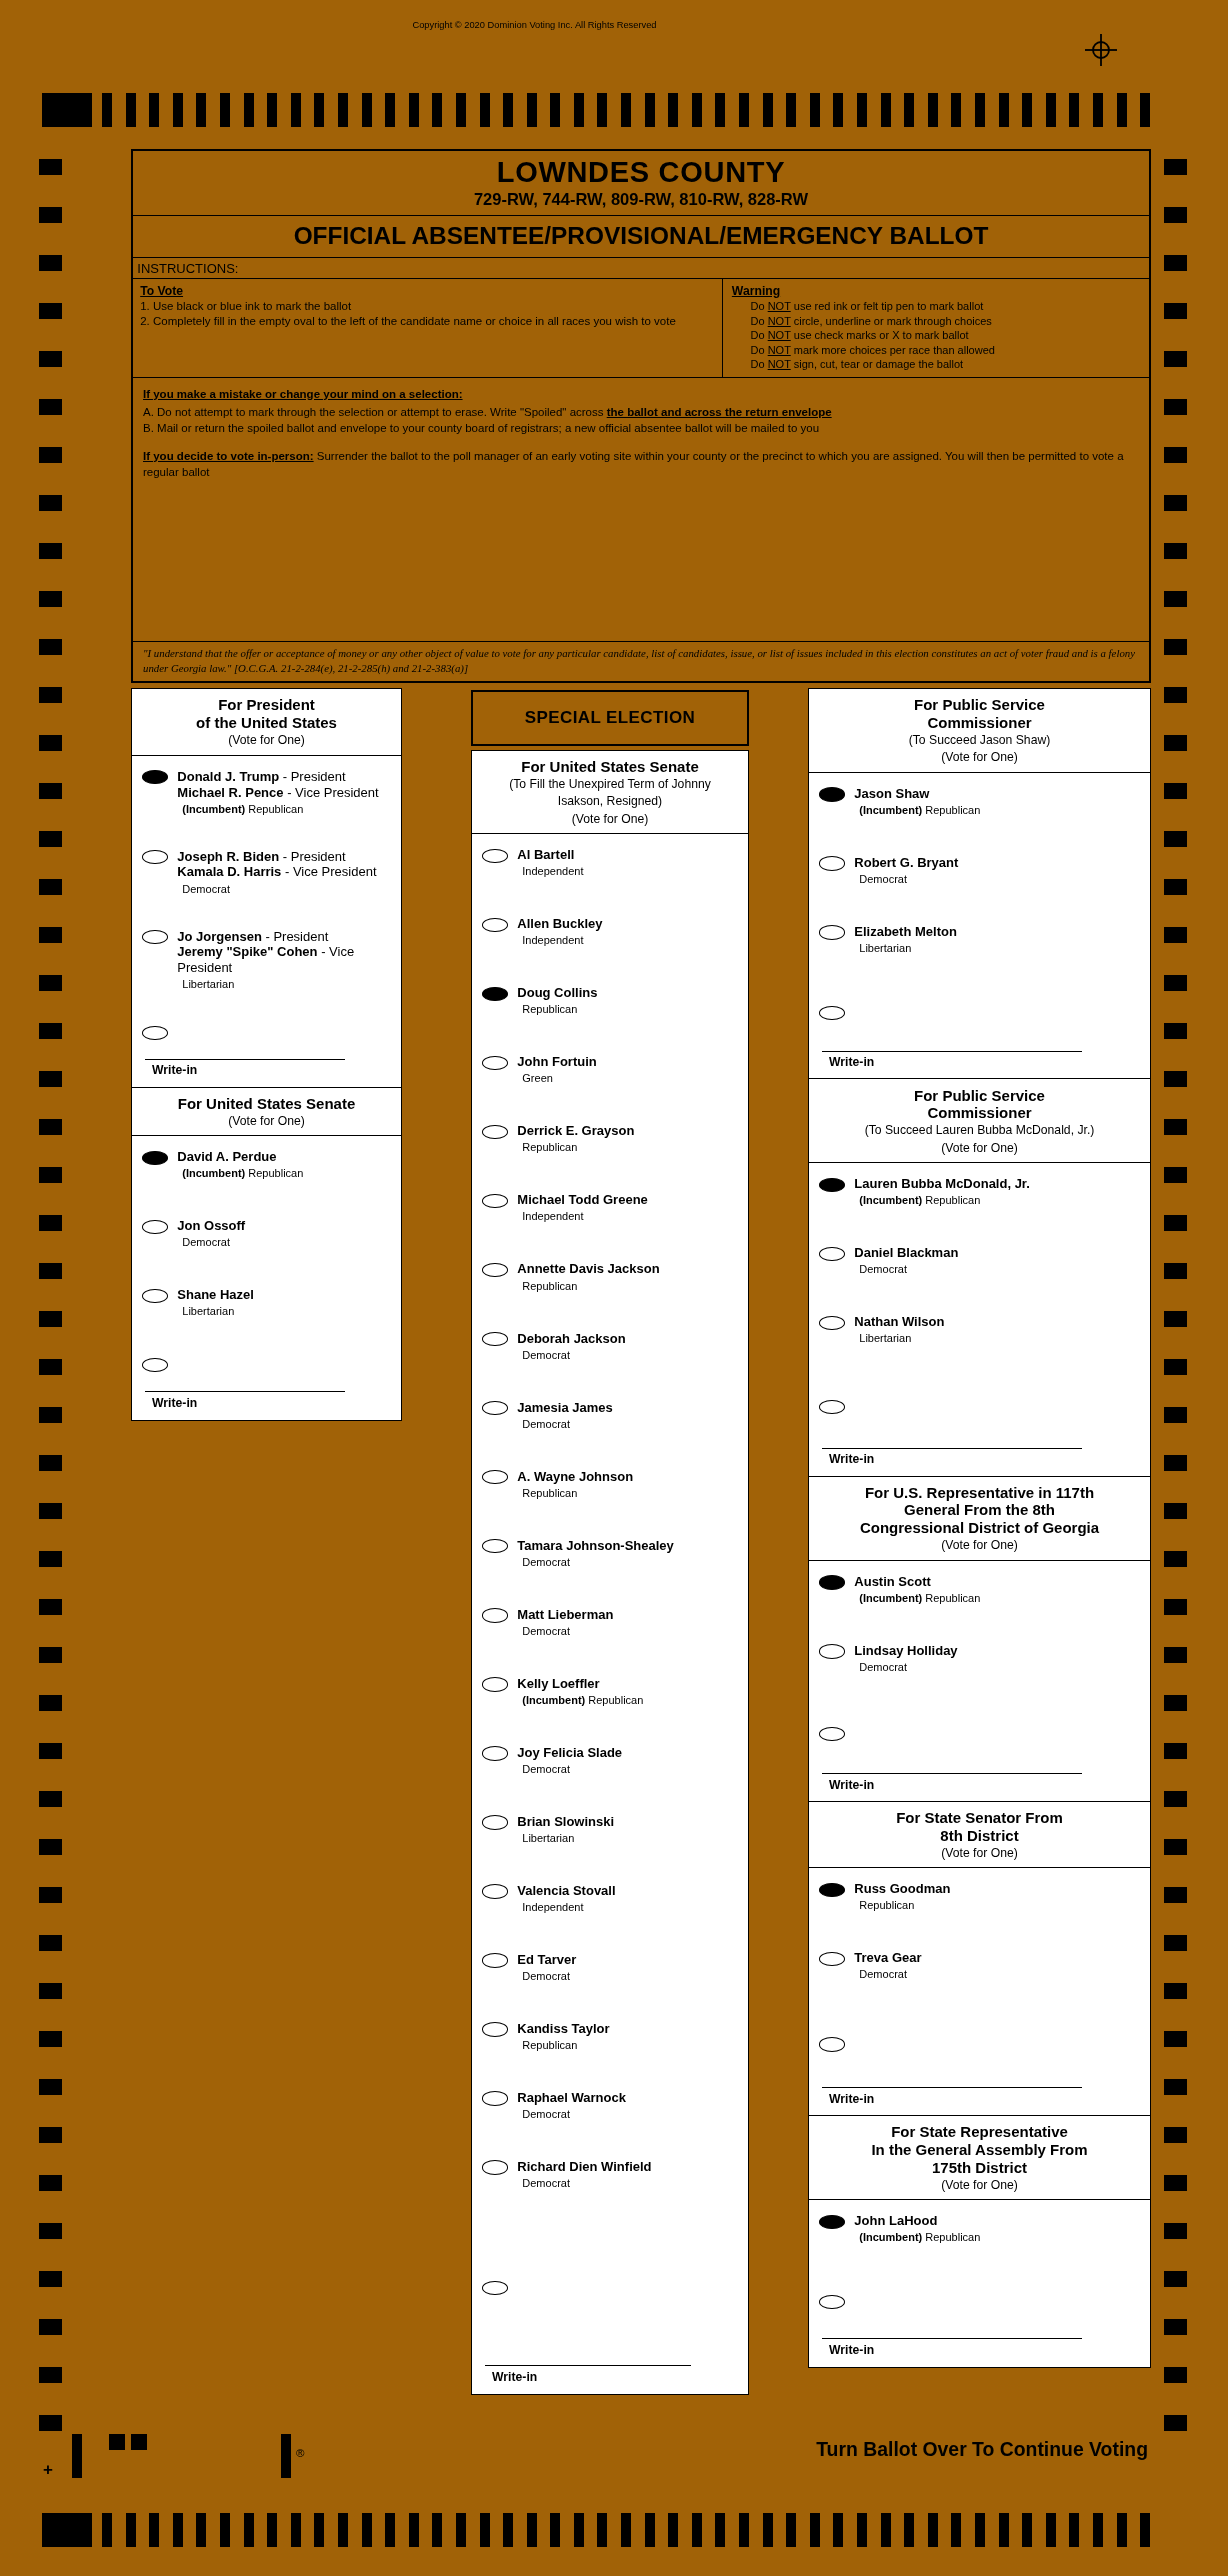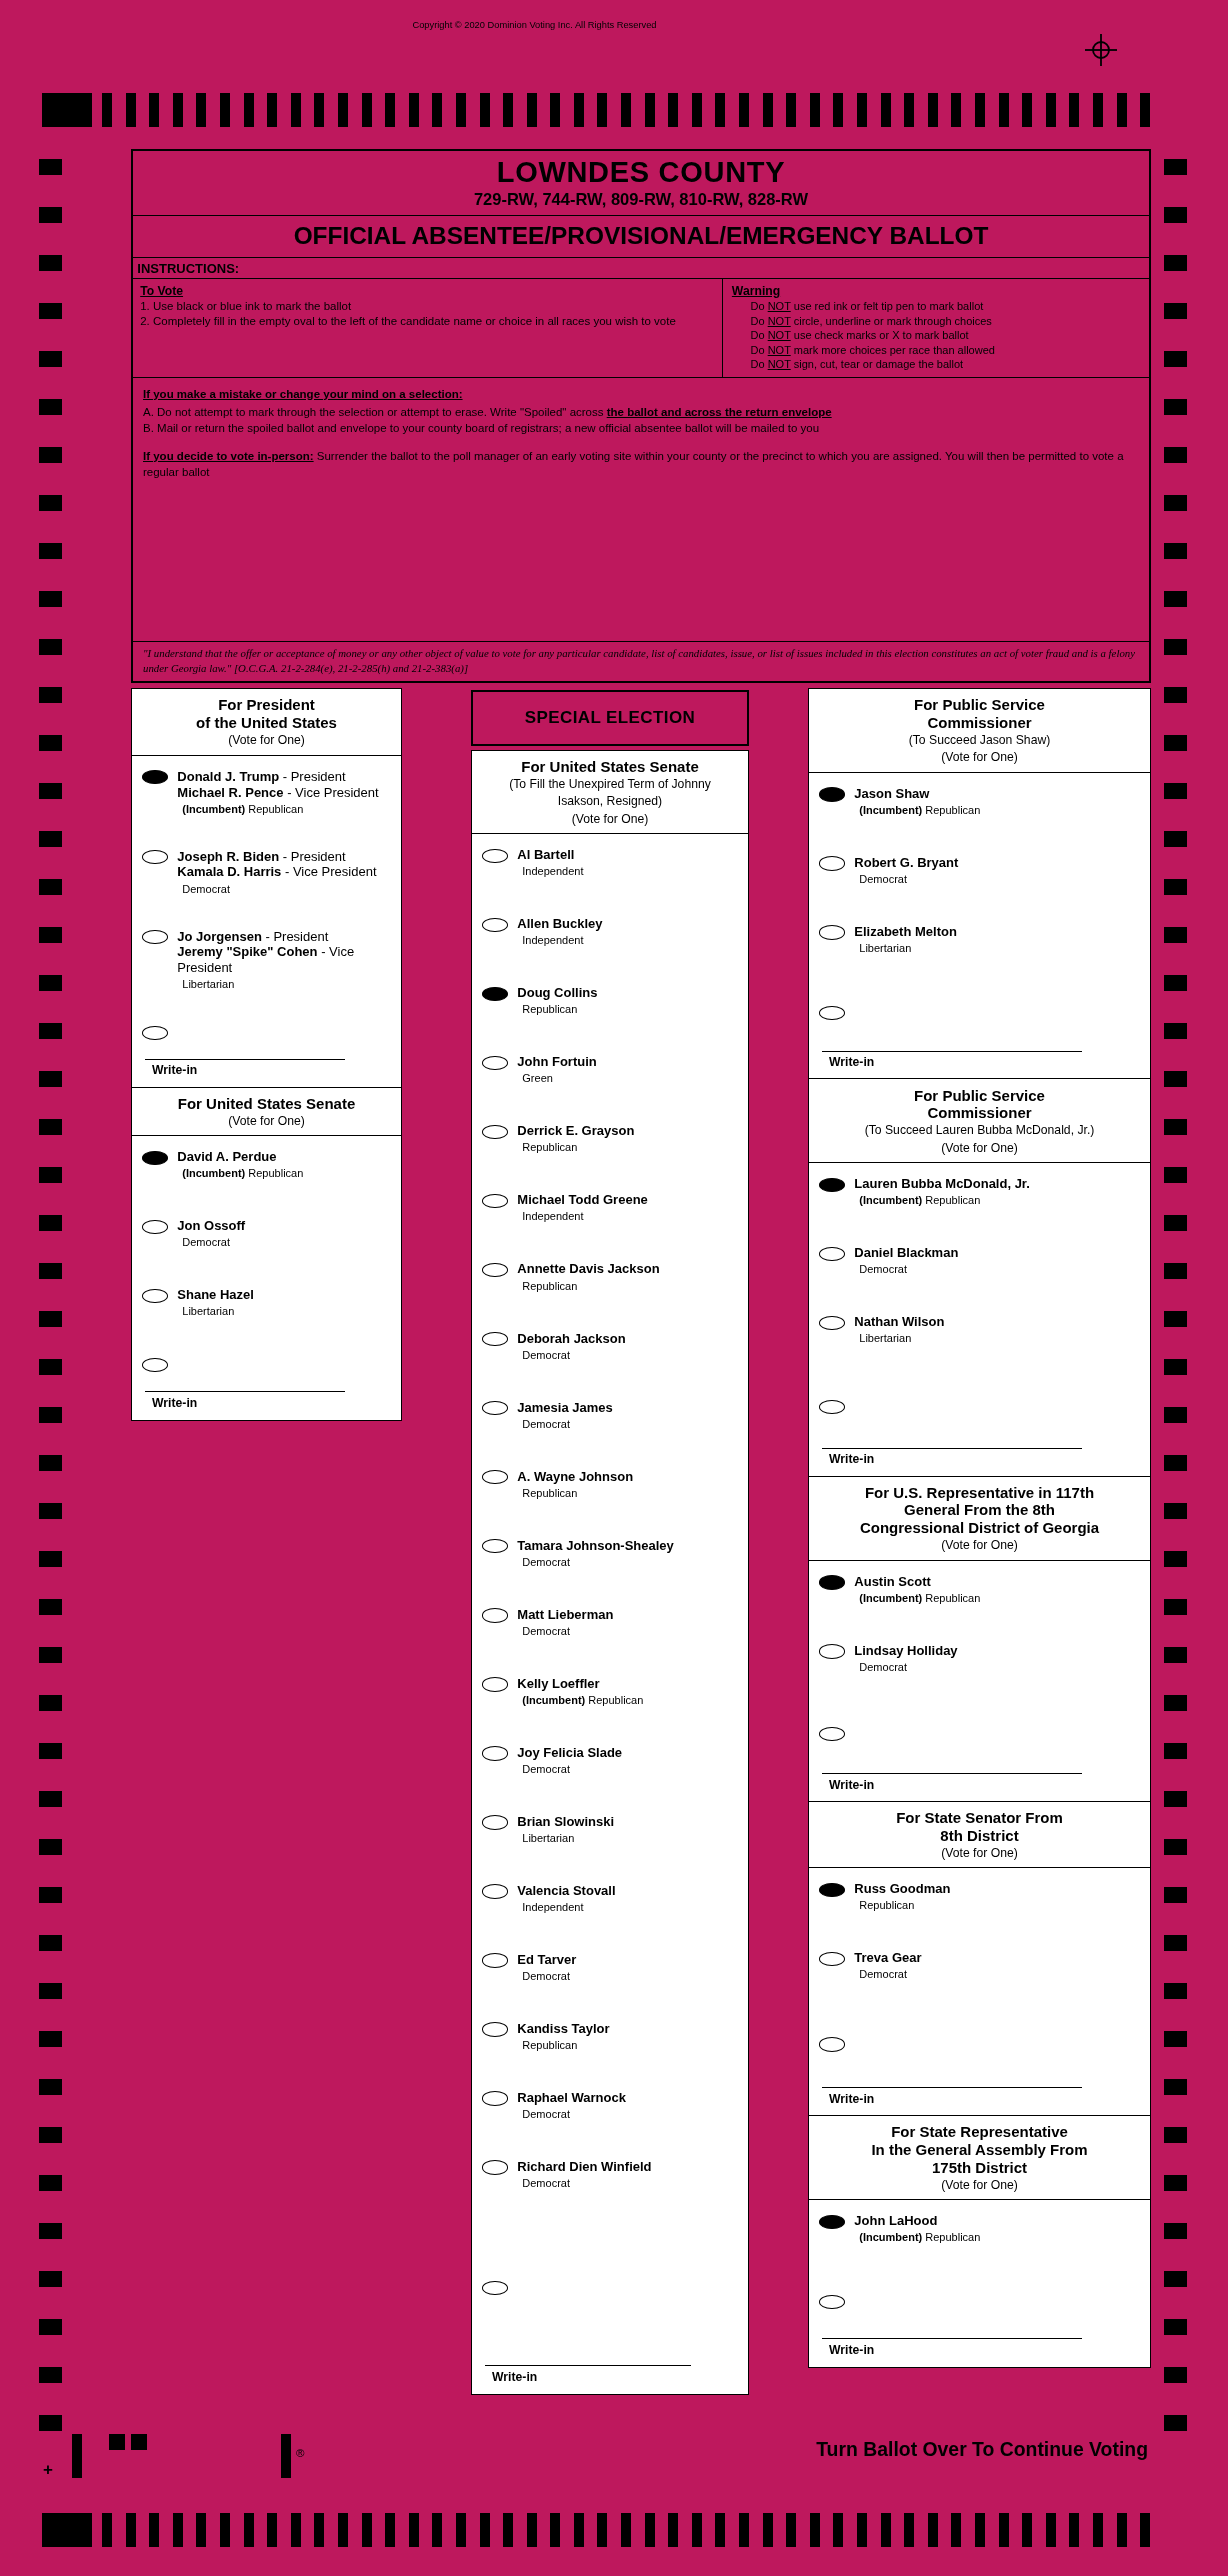--- a/index.html
+++ b/index.html
@@ -1,18 +1,18 @@
 <!DOCTYPE html>
 <html style="font-size:11.5px"><head>
 <meta charset="utf-8">
 <style>
   html,body { margin:0; padding:0; }
   body { background:#e8e8e8; }
   .page {
-    position:relative; width:1228px; height:2576px; background:#be185d;
+    position:relative; width:1228px; height:2576px; background:#a16207;
     font-family:"Liberation Sans", sans-serif; color:#000; overflow:hidden;
   }
   * { box-sizing:border-box; }
 
   
   .copyright { position:absolute; top:20px; left:0; width:1069px; text-align:center; font-size:9.3px; }
   .crosshair { position:absolute; left:1085px; top:34px; }
   .timing-top, .timing-bottom { position:absolute; left:42px; display:flex; }
   .timing-top { top:93px; }
   .timing-bottom { top:2513px; }
@@ -35,21 +35,21 @@
   .header-box {
     position:absolute; left:131px; top:149px; width:1020px; min-height:534px;
     border:2.2px solid #000; display:flex; flex-direction:column;
   }
   .hdr-row1 { border-bottom:1.4px solid #000; text-align:center; padding:5.7px 2.9px 5.7px; }
   .county { font-size:29px; font-weight:bold; letter-spacing:0.7px; line-height:1.1; }
   .precincts { font-size:16.5px; font-weight:bold; margin-top:1.4px; }
   .hdr-row2 { border-bottom:1.4px solid #000; text-align:center; padding:6.5px 2.9px; }
   .ballot-title { font-size:24.4px; font-weight:bold; }
   .hdr-row3 { text-align:center; padding:8.6px 2.9px 4.3px; font-size:18px; font-weight:bold; line-height:1.35; }
-  .instructions-label { font-size:13px; font-weight:bold; padding:2.9px 5.7px 2.9px 4.3px; }
+  .instructions-label { font-size:13px; font-weight:normal; padding:2.9px 5.7px 2.9px 4.3px; }
   .inst-box { border-top:1.4px solid #000; border-bottom:1.4px solid #000; display:flex; }
   .inst-left { width:58%; padding:4.3px 10px 5.7px 7.2px; }
   .inst-right { width:42%; border-left:1.4px solid #000; padding:4.3px 8.6px 5.7px 8.6px; }
   .inst-title { font-size:12.2px; font-weight:bold; text-decoration:underline; margin-bottom:1.4px; }
   .inst-item { font-size:11.5px; line-height:1.3; }
   .warn-item { font-size:11px; line-height:1.32; padding-left:18.7px; }
   .warn-item u { font-weight:normal; }
   .mistake { padding:7.2px 10px 5.7px; font-size:11.5px; line-height:1.4; }
   .u-head { font-weight:bold; text-decoration:underline; margin-bottom:2.2px; }
   .u-head-inline { font-weight:bold; text-decoration:underline;text-align:right; }

